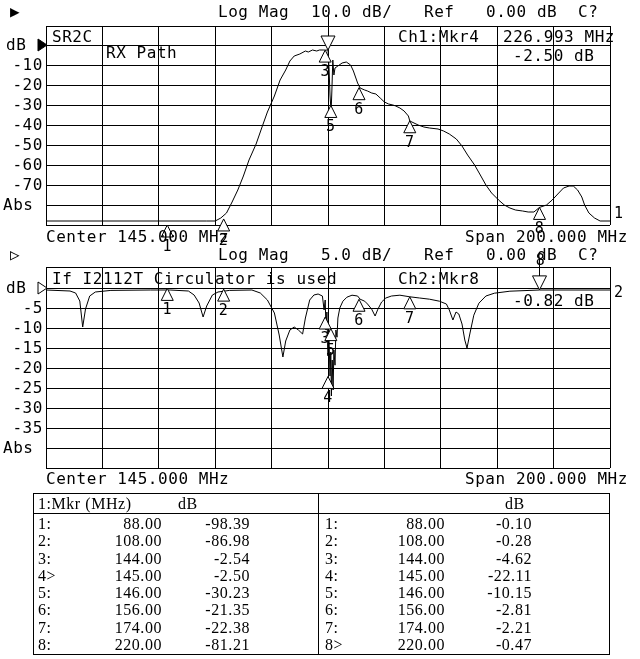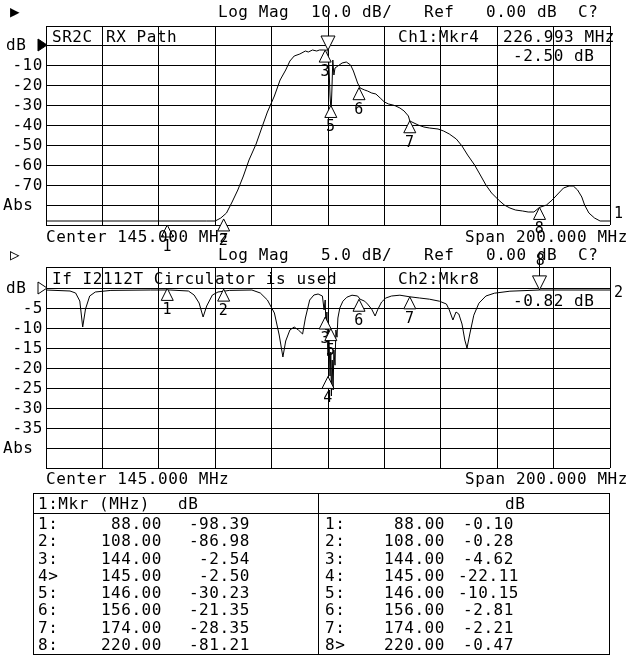--- a/index.html
+++ b/index.html
@@ -5,35 +5,35 @@
   html,body{margin:0;padding:0;background:#fff;}
   .screen{
     position:relative;width:640px;height:659px;background:#ffffff;color:#000;
     font-family:"DejaVu Sans Mono","Liberation Mono",monospace;
     font-size:16px;line-height:18px;letter-spacing:0.55px;overflow:hidden;
   }
   .t{position:absolute;white-space:pre;}
   #chart-layer{position:absolute;left:0;top:0;}
   #chart-layer text{font-family:"DejaVu Sans Mono","Liberation Mono",monospace;}
   .mtable{position:absolute;left:33px;top:493px;width:577px;height:162px;
-    border:1px solid #000;box-sizing:border-box;}
+    border:1px solid #000;box-sizing:border-box;font-family:Liberation Serif, serif;}
   .mdivider{position:absolute;left:284px;top:0;width:1px;height:100%;background:#000;}
   .mhsep{position:absolute;left:0;top:19px;width:100%;height:1px;background:#000;}
   .mhead{position:absolute;top:1px;white-space:pre;}
   .rows{position:absolute;top:21px;height:138px;display:flex;flex-direction:column;justify-content:space-between;}
   #rows-left{left:0;width:284px;}
   #rows-right{left:285px;width:291px;}
   .trow{position:relative;height:17px;line-height:17px;}
   .trow span{position:absolute;white-space:pre;}
   .rn{left:4px;}
   #rows-left .rf{left:40px;width:88px;text-align:right;}
   #rows-left .rd{left:129px;width:87px;text-align:right;}
   #rows-right .rn{left:6px;}
   #rows-right .rf{left:40px;width:86px;text-align:right;}
-  #rows-right .rd{left:126px;width:87px;text-align:center;}
+  #rows-right .rd{left:126px;width:87px;text-align:right;}
 </style>
 </head>
 <body>
 
 <div class="screen">
 
   <svg id="chart-layer" width="640" height="659">
       <g>
         <line x1="46" y1="26" x2="610" y2="26" stroke="#000" stroke-width="1" shape-rendering="crispEdges"></line>
         <line x1="46" y1="45" x2="610" y2="45" stroke="#000" stroke-width="1" shape-rendering="crispEdges"></line>
@@ -142,21 +142,21 @@
     </svg>
 
   <span class="t" style="left:10px;top:3px">▶</span>
   <span class="t" style="left:218px;top:3px">Log Mag</span>
   <span class="t" style="left:311px;top:3px">10.0 dB/</span>
   <span class="t" style="left:424px;top:3px">Ref</span>
   <span class="t" style="left:486px;top:3px">0.00 dB</span>
   <span class="t" style="left:578px;top:3px">C?</span>
 
   <span class="t" style="left:52px;top:28px">SR2C</span>
-  <span class="t" style="left:106px;top:28px">RX Path</span>
+  <span class="t" style="left:106px;top:44px">RX Path</span>
   <span class="t" style="left:398px;top:28px">Ch1:Mkr4</span>
   <span class="t" style="left:503px;top:28px">226.993 MHz</span>
   <span class="t" style="left:513px;top:47px">-2.50 dB</span>
 
   <span class="t" style="left:46px;top:228px">Center 145.000 MHz</span>
   <span class="t" style="left:465px;top:228px">Span 200.000 MHz</span>
 
   <span class="t" style="left:10px;top:246px">▷</span>
   <span class="t" style="left:218px;top:246px">Log Mag</span>
   <span class="t" style="left:321px;top:246px">5.0 dB/</span>
@@ -204,21 +204,21 @@
           <span class="rd">-30.23</span>
         </div>
         <div class="trow">
           <span class="rn">6:</span>
           <span class="rf">156.00</span>
           <span class="rd">-21.35</span>
         </div>
         <div class="trow">
           <span class="rn">7:</span>
           <span class="rf">174.00</span>
-          <span class="rd">-28.35</span>
+          <span class="rd">-22.38</span>
         </div>
         <div class="trow">
           <span class="rn">8:</span>
           <span class="rf">220.00</span>
           <span class="rd">-81.21</span>
         </div>
       </div>
     <div class="rows" id="rows-right">
         <div class="trow">
           <span class="rn">1:</span>

